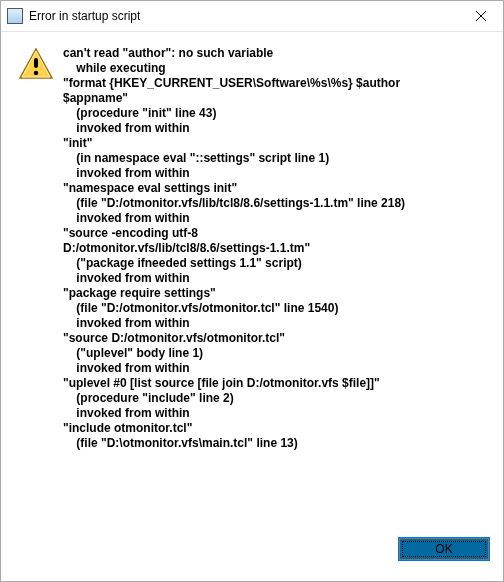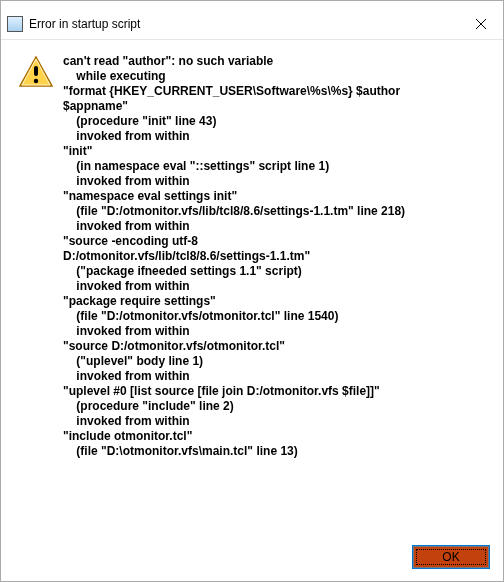--- a/index.html
+++ b/index.html
@@ -11,21 +11,21 @@
     height: 582px;
     overflow: hidden;
     box-sizing: border-box;
     border: 1px solid #aaaaaa;
   }
   .titlebar {
     height: 30px;
     background: #ffffff;
     display: flex;
     align-items: center;
-    padding: 8px 0 0 6px;
+    padding: 0 0 0 6px;
     border-bottom: 1px solid #e5e5e5;
   }
   .titlebar .sys-icon {
     width: 16px;
     height: 16px;
     margin-right: 6px;
     display: inline-block;
     border: 1px solid #555;
     background: linear-gradient(#dff0ff,#a9d0f0);
     box-sizing: border-box;
@@ -63,24 +63,24 @@
     font-weight: 600;
     white-space: pre;
     font-family: "Segoe UI", Tahoma, sans-serif;
   }
   .button-row {
     display:flex;
     justify-content:flex-end;
     padding: 6px 14px 12px 0;
   }
   .ok-btn {
-    width: 76px;
+    width: 90px;
     height: 22px;
     font-size: 12px;
-    background: #c2410c;
+    background: #0369a1;
     border: 1px solid #777;
     outline: 1px dotted #000;
     outline-offset: -4px;
     box-shadow: 0 0 0 1px #0078d7;
     cursor: pointer;
   }
 </style>
 </head>
 <body>
 

